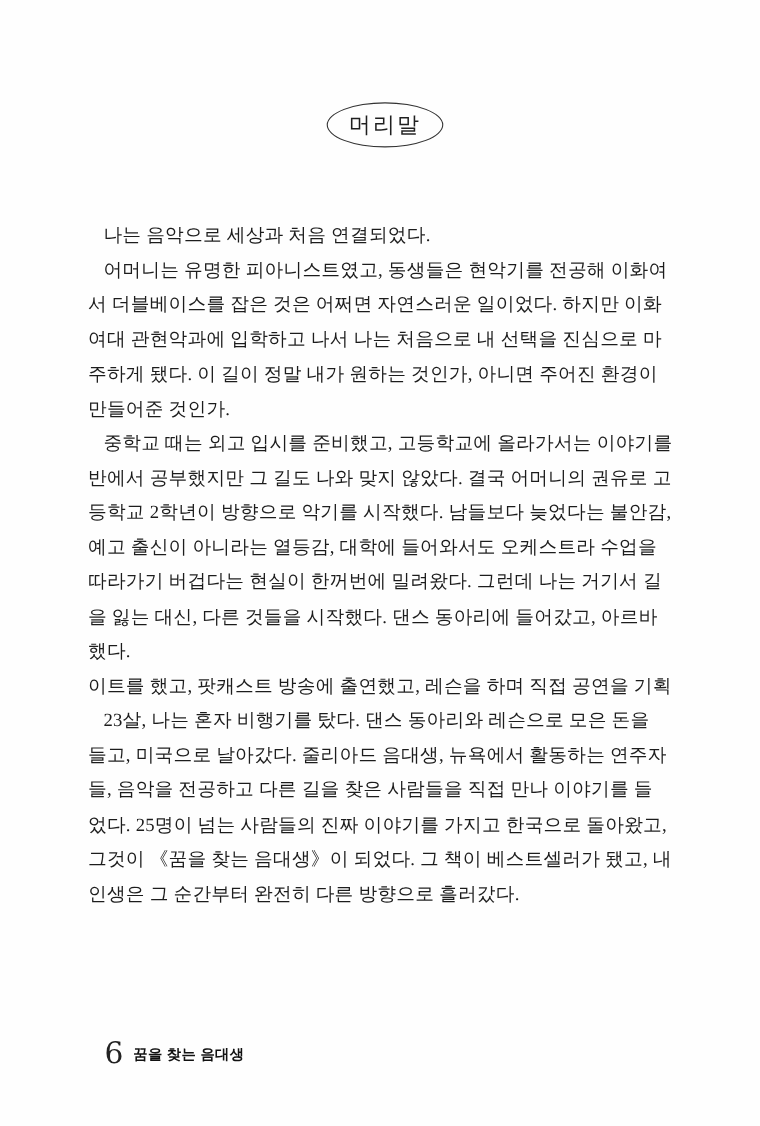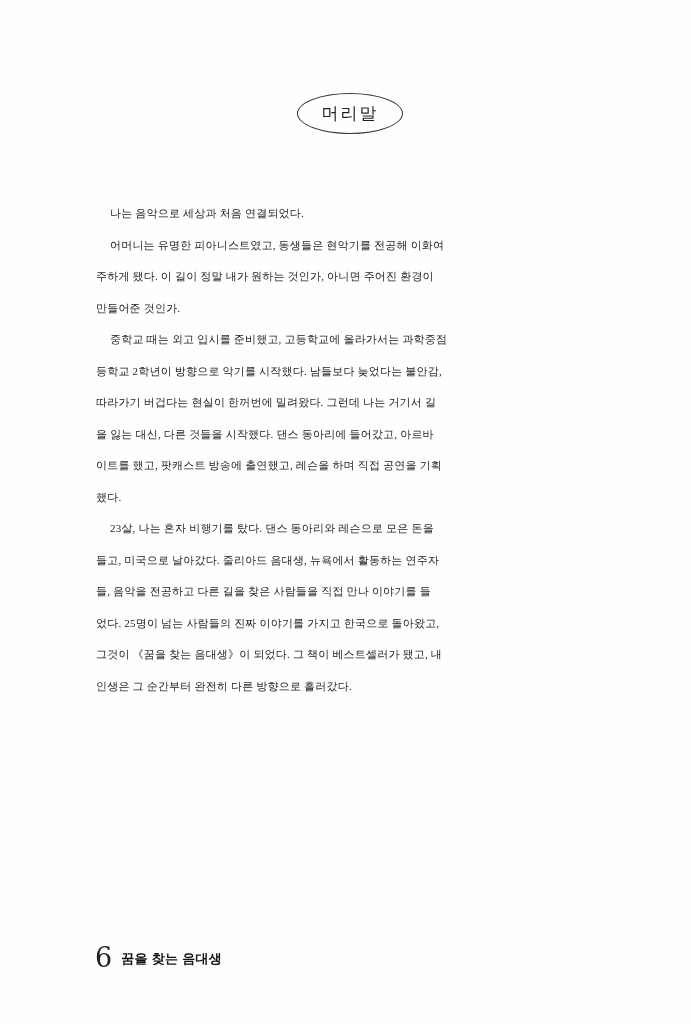--- a/index.html
+++ b/index.html
@@ -20,31 +20,31 @@
     width: 106px;
     height: 41px;
     border: 1.3px solid #333333;
     border-radius: 50%;
     display: flex;
     align-items: center;
     justify-content: center;
     box-sizing: border-box;
   }
   .preface-badge .label {
-    font-size: 17px;
+    font-size: 20px;
     letter-spacing: 2px;
     color: #1f1f1f;
     font-family: "Liberation Sans", "DejaVu Sans", sans-serif;
   }
   .body-text {
     position: absolute;
-    left: 96px;
+    left: 80px;
     top: 198px;
     width: 508px;
-    font-size: 11px;
+    font-size: 17px;
     line-height: 31.5px;
     letter-spacing: 0.2px;
   }
   .line {
     height: 31.5px;
     white-space: nowrap;
   }
   .line.indent { padding-left: 14px; }
   .footer {
     position: absolute;
@@ -74,28 +74,32 @@
 
 <div class="page">
 
   <div class="preface-badge">
     <span class="label">머리말</span>
   </div>
 
   <div class="body-text">
       <div class="line indent">나는 음악으로 세상과 처음 연결되었다.</div>
       <div class="line indent">어머니는 유명한 피아니스트였고, 동생들은 현악기를 전공해 이화여</div>
+      <div class="line">서 더블베이스를 잡은 것은 어쩌면 자연스러운 일이었다. 하지만 이화</div>
+      <div class="line">여대 관현악과에 입학하고 나서 나는 처음으로 내 선택을 진심으로 마</div>
       <div class="line">주하게 됐다. 이 길이 정말 내가 원하는 것인가, 아니면 주어진 환경이</div>
       <div class="line">만들어준 것인가.</div>
-      <div class="line indent">중학교 때는 외고 입시를 준비했고, 고등학교에 올라가서는 과학중점</div>
+      <div class="line indent">중학교 때는 외고 입시를 준비했고, 고등학교에 올라가서는 이야기를</div>
+      <div class="line">반에서 공부했지만 그 길도 나와 맞지 않았다. 결국 어머니의 권유로 고</div>
       <div class="line">등학교 2학년이 방향으로 악기를 시작했다. 남들보다 늦었다는 불안감,</div>
+      <div class="line">예고 출신이 아니라는 열등감, 대학에 들어와서도 오케스트라 수업을</div>
       <div class="line">따라가기 버겁다는 현실이 한꺼번에 밀려왔다. 그런데 나는 거기서 길</div>
       <div class="line">을 잃는 대신, 다른 것들을 시작했다. 댄스 동아리에 들어갔고, 아르바</div>
+      <div class="line">했다.</div>
       <div class="line">이트를 했고, 팟캐스트 방송에 출연했고, 레슨을 하며 직접 공연을 기획</div>
-      <div class="line">했다.</div>
       <div class="line indent">23살, 나는 혼자 비행기를 탔다. 댄스 동아리와 레슨으로 모은 돈을</div>
       <div class="line">들고, 미국으로 날아갔다. 줄리아드 음대생, 뉴욕에서 활동하는 연주자</div>
       <div class="line">들, 음악을 전공하고 다른 길을 찾은 사람들을 직접 만나 이야기를 들</div>
       <div class="line">었다. 25명이 넘는 사람들의 진짜 이야기를 가지고 한국으로 돌아왔고,</div>
       <div class="line">그것이 《꿈을 찾는 음대생》이 되었다. 그 책이 베스트셀러가 됐고, 내</div>
       <div class="line">인생은 그 순간부터 완전히 다른 방향으로 흘러갔다.</div>
     </div>
 
   <div class="footer">
     <span class="page-number">6</span>

